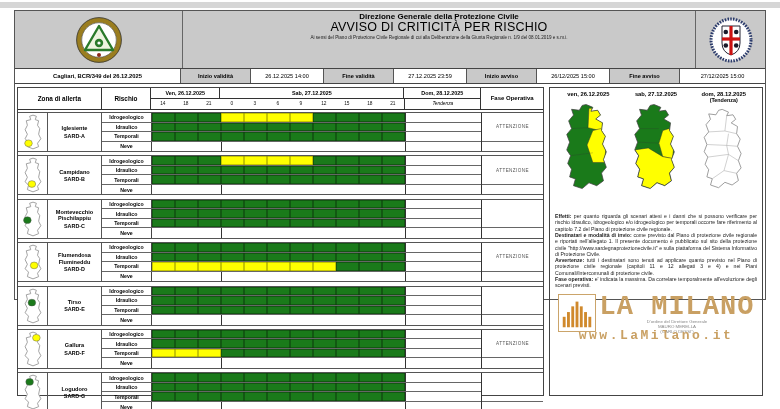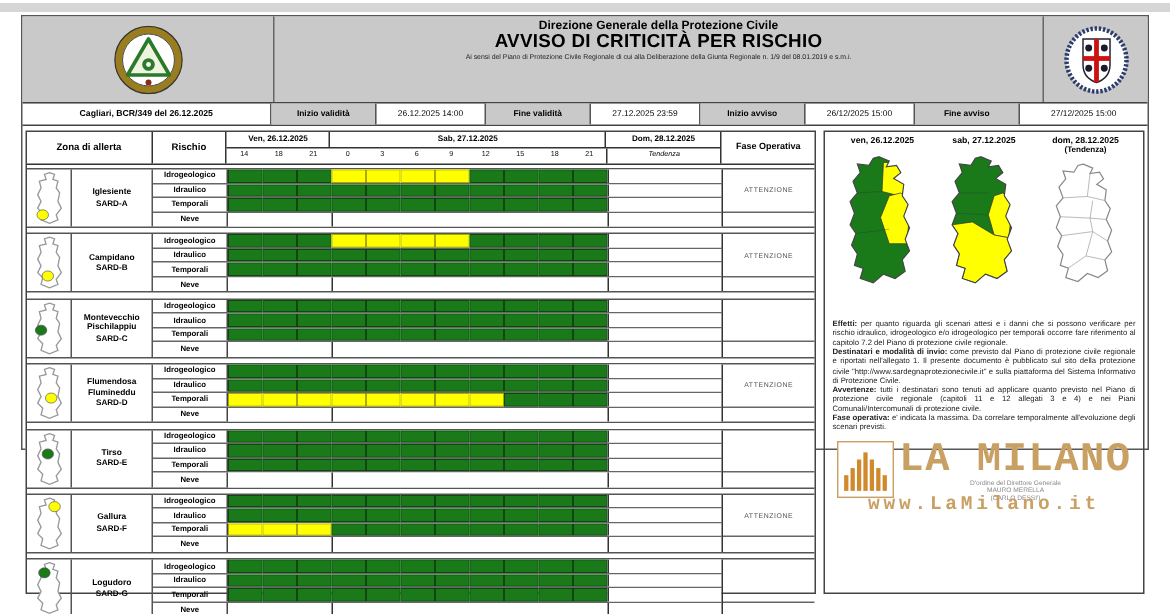--- a/index.html
+++ b/index.html
@@ -7,21 +7,21 @@
   .top-strip{position:absolute;left:0;top:2px;width:780px;height:6px;background:#d6d6d6;}
   .doc{position:absolute;left:14px;top:10px;width:752px;height:290px;border:1px solid #555;background:#fff;box-sizing:border-box;}
 
   
   .hdr{display:flex;height:57px;background:var(--header-gray,#c9c9c9);border-bottom:1px solid #444;}
   .hdr .logo-cell{display:flex;align-items:center;justify-content:center;box-sizing:border-box;}
   .hdr .logo-left{width:168px;border-right:1px solid #666;}
   .hdr .logo-right{width:70px;border-left:1px solid #666;}
   .hdr .titles{flex:1;text-align:center;padding-top:2px;line-height:1.05;}
   .org{font-size:8px;font-weight:bold;}
-  .t1,.t2{font-size:12.5px;font-weight:bold;letter-spacing:.2px;}
+  .t1,.t2{font-size:12.5px;font-weight:normal;letter-spacing:.2px;}
   .t3{font-size:8.5px;font-weight:bold;}
   .tsub{font-size:4.6px;color:#222;margin-top:1px;}
 
   
   .meta{display:flex;height:14px;border-bottom:1px solid #444;font-size:5.6px;align-items:stretch;}
   .meta>div{display:flex;align-items:center;justify-content:center;box-sizing:border-box;border-right:1px solid #555;}
   .m-proto{width:166px;font-weight:bold;font-size:5.8px;}
   .m-label{width:70px;background:var(--header-gray,#c9c9c9);font-weight:bold;}
   .m-val{width:73px;}
   .m-val:last-child{border-right:none;flex:1;}

